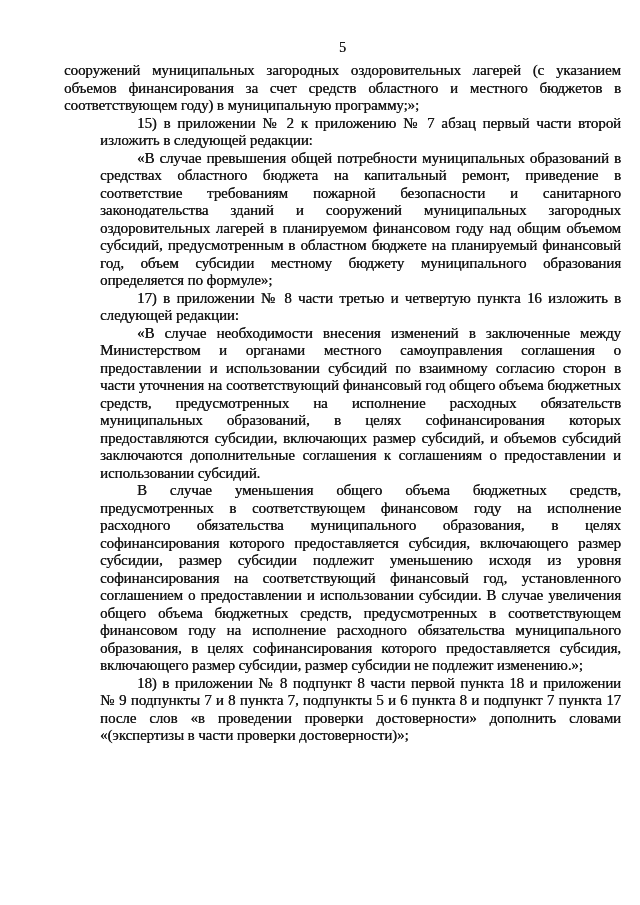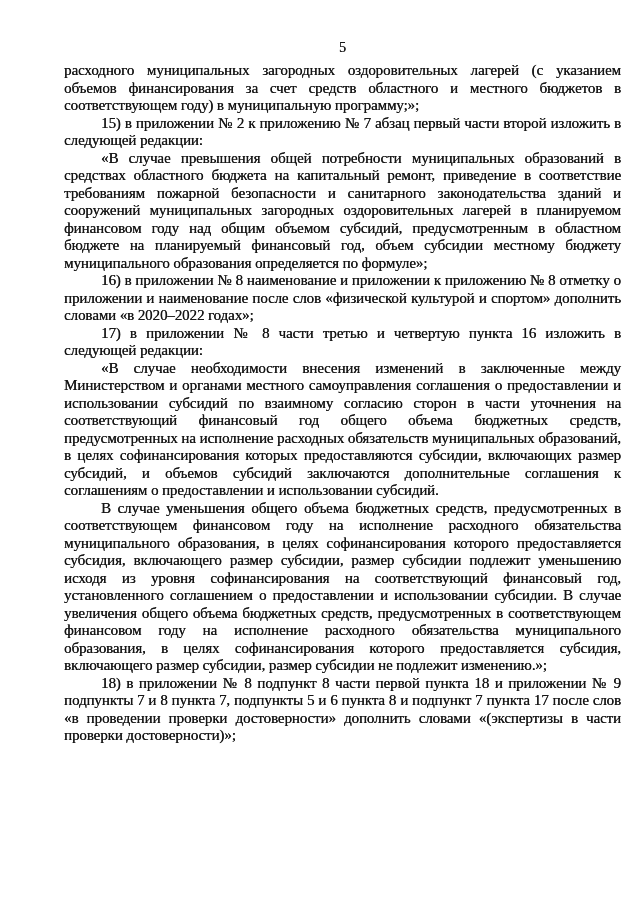--- a/index.html
+++ b/index.html
@@ -38,30 +38,30 @@
     line-height: 17.5px;
     letter-spacing: -0.1px;
     text-shadow: 0.25px 0 0 currentColor;
   }
   .doc-body p {
     margin: 0;
     padding: 0;
   }
   .doc-body p.indent {
     text-indent: 37px;
+    margin-left: 36px;
   }
 </style>
 </head>
 <body>
 
 <div class="page">
   <div class="page-number">5</div>
   <div class="doc-body">
-      <p>расходного муниципальных загородных оздоровительных лагерей (с указанием объемов финансирования за счет средств областного и местного бюджетов в соответствующем году) в муниципальную программу;»;</p>
+      <p>сооружений муниципальных загородных оздоровительных лагерей (с указанием объемов финансирования за счет средств областного и местного бюджетов в соответствующем году) в муниципальную программу;»;</p>
       <p class="indent">15) в приложении №&nbsp;2 к приложению №&nbsp;7 абзац первый части второй изложить в следующей редакции:</p>
       <p class="indent">«В случае превышения общей потребности муниципальных образований в средствах областного бюджета на капитальный ремонт, приведение в соответствие требованиям пожарной безопасности и санитарного законодательства зданий и сооружений муниципальных загородных оздоровительных лагерей в планируемом финансовом году над общим объемом субсидий, предусмотренным в областном бюджете на планируемый финансовый год, объем субсидии местному бюджету муниципального образования определяется по формуле»;</p>
-      <p class="indent">16) в приложении №&nbsp;8 наименование и приложении к приложению №&nbsp;8 отметку о приложении и наименование после слов «физической культурой и спортом» дополнить словами «в 2020–2022 годах»;</p>
       <p class="indent">17) в приложении №&nbsp;8 части третью и четвертую пункта 16 изложить в следующей редакции:</p>
       <p class="indent">«В случае необходимости внесения изменений в заключенные между Министерством и органами местного самоуправления соглашения о предоставлении и использовании субсидий по взаимному согласию сторон в части уточнения на соответствующий финансовый год общего объема бюджетных средств, предусмотренных на исполнение расходных обязательств муниципальных образований, в целях софинансирования которых предоставляются субсидии, включающих размер субсидий, и объемов субсидий заключаются дополнительные соглашения к соглашениям о предоставлении и использовании субсидий.</p>
       <p class="indent">В случае уменьшения общего объема бюджетных средств, предусмотренных в соответствующем финансовом году на исполнение расходного обязательства муниципального образования, в целях софинансирования которого предоставляется субсидия, включающего размер субсидии, размер субсидии подлежит уменьшению исходя из уровня софинансирования на соответствующий финансовый год, установленного соглашением о предоставлении и использовании субсидии. В случае увеличения общего объема бюджетных средств, предусмотренных в соответствующем финансовом году на исполнение расходного обязательства муниципального образования, в целях софинансирования которого предоставляется субсидия, включающего размер субсидии, размер субсидии не подлежит изменению.»;</p>
       <p class="indent">18) в приложении №&nbsp;8 подпункт 8 части первой пункта 18 и приложении №&nbsp;9 подпункты 7 и 8 пункта 7, подпункты 5 и 6 пункта 8 и подпункт 7 пункта 17 после слов «в проведении проверки достоверности» дополнить словами «(экспертизы в части проверки достоверности)»;</p>
     </div>
 </div>
 
 </body></html>

